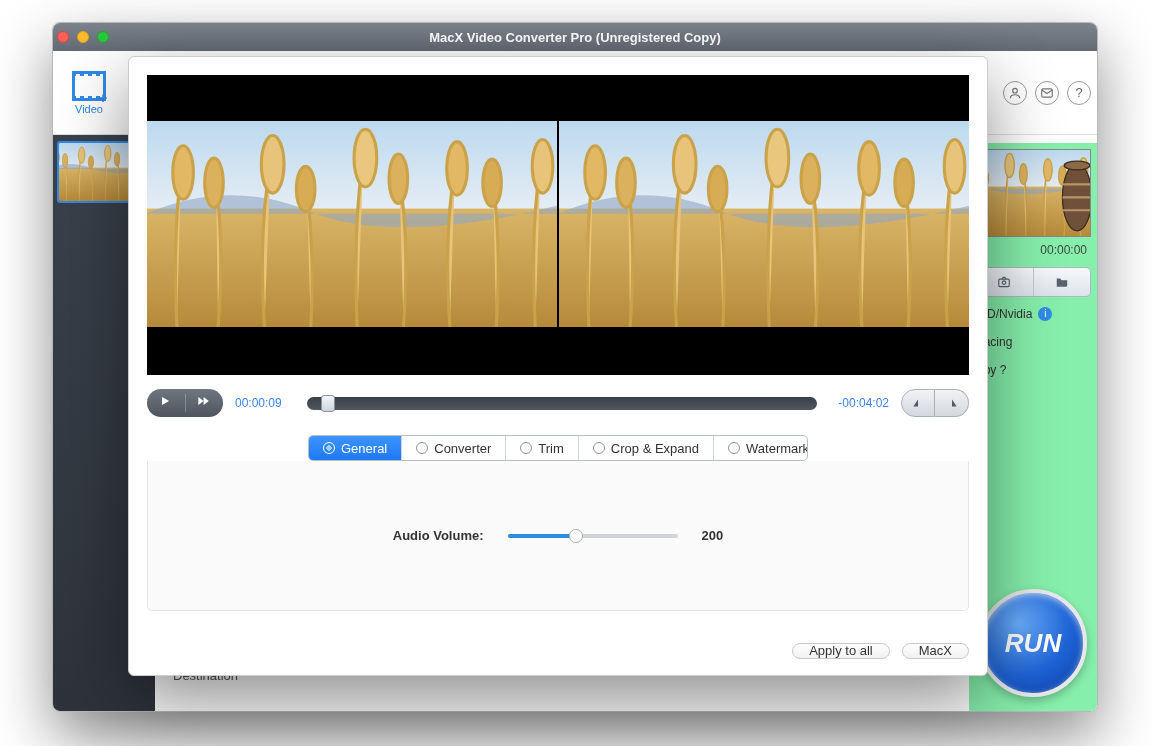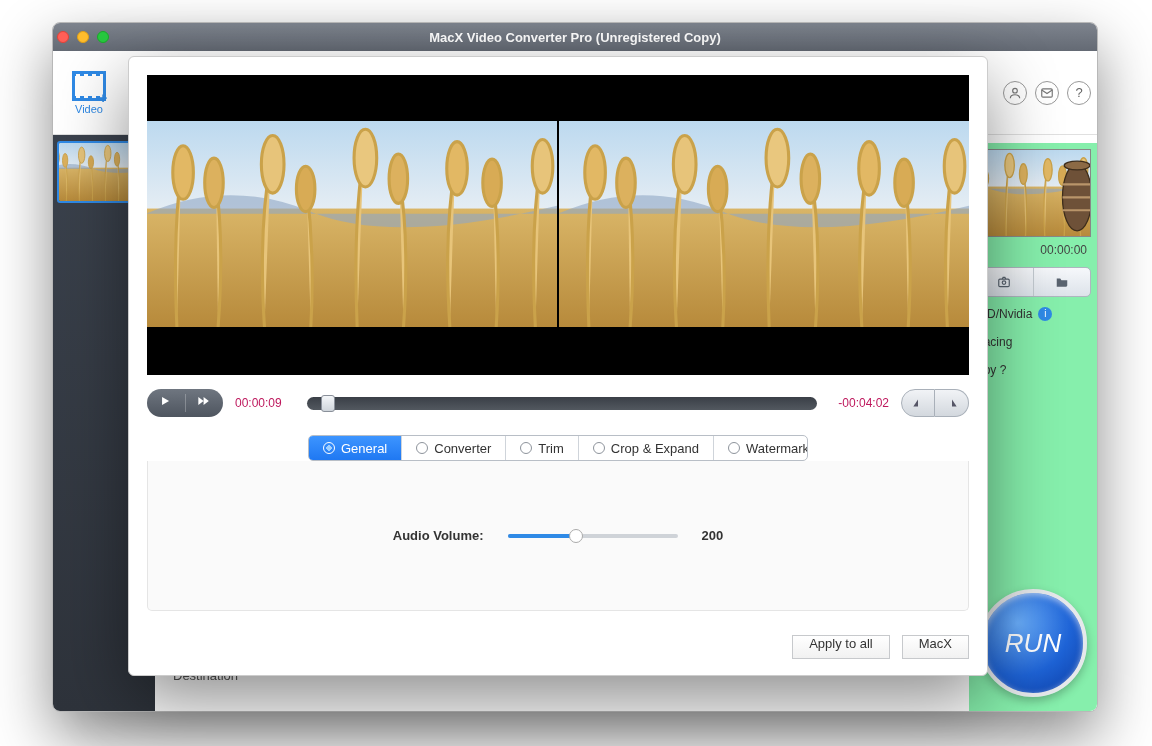--- a/index.html
+++ b/index.html
@@ -43,56 +43,56 @@
   .mini-time { text-align:right; font-size:12px; color:#444; padding:6px 4px 10px; }
   .mini-ctrl { height:30px; background:linear-gradient(#f6f8fb,#dde3ea); border:1px solid #aeb6bf; border-radius:5px; display:flex; }
   .mini-ctrl > div { flex:1; display:flex; align-items:center; justify-content:center; color:#59636f; }
   .mini-ctrl > div + div { border-left:1px solid #c2c9d0; }
   .opt-line { font-size:12px; color:#333; padding:10px 2px 4px; display:flex; align-items:center; gap:6px; }
   .info-dot { width:14px; height:14px; border-radius:50%; background:#2f8ae6; color:#fff; font-size:10px; line-height:14px; text-align:center; }
 
   .run-btn { position:absolute; right:10px; bottom:14px; width:108px; height:108px; border-radius:50%;
     background: radial-gradient(circle at 35% 30%, #6cb1ff 0%, #1e63d6 55%, #0b3aa0 100%);
     border:4px solid #e6e8eb; box-shadow: inset 0 2px 6px rgba(255,255,255,.6), 0 4px 10px rgba(0,0,0,.25);
-    display:flex; align-items:center; justify-content:center; color:#fff; font-weight:400; font-style:italic; font-size:26px; }
+    display:flex; align-items:center; justify-content:center; color:#fff; font-weight:700; font-style:italic; font-size:26px; }
 
   .dest-label { position:absolute; left:120px; bottom:28px; font-size:13px; color:#555; }
 
   
   .editor { position:absolute; left:128px; top:56px; width:860px; height:620px; background:#fff; border-radius:6px; box-shadow:0 25px 70px rgba(0,0,0,.45); border:1px solid #ccc; padding:18px; }
   .preview-pair { display:flex; gap:2px; height:300px; background:#000; }
   .preview-pane { flex:1; background:#000; position:relative; overflow:hidden; }
   .wheat { position:absolute; left:0; right:0; top:46px; bottom:48px; }
 
   .scrub-row { margin-top:14px; display:flex; align-items:center; gap:12px; }
   .pill { height:28px; background:linear-gradient(#6f7680,#4e555f); border-radius:14px; display:flex; align-items:center; color:#fff; }
   .pill.play { width:76px; justify-content:space-around; padding:0 6px; }
   .pill.play span+span { border-left:1px solid rgba(255,255,255,.25); padding-left:8px; margin-left:2px; }
-  .time { font-size:12px; color:#be185d; min-width:60px; }
+  .time { font-size:12px; color:#3b82f6; min-width:60px; }
   .track { flex:1; height:13px; border-radius:7px; background:linear-gradient(#3a3f47,#52585f); position:relative; }
   .track-knob { position:absolute; left:14px; top:-2px; width:14px; height:17px; background:linear-gradient(#f4f6f9,#cfd5db); border:1px solid #8a909a; border-radius:3px; }
   .flip-group { display:flex; gap:0; }
   .flip-btn { width:34px; height:28px; background:linear-gradient(#f1f3f6,#d3d8de); border:1px solid #a9b0b9; display:flex; align-items:center; justify-content:center; color:#556; }
   .flip-btn:first-child { border-radius:14px 0 0 14px; }
   .flip-btn:last-child  { border-radius:0 14px 14px 0; border-left:none; }
 
   .tabbar { margin:18px auto 0; width:500px; height:26px; display:flex; border:1px solid #b8bec6; border-radius:5px; overflow:hidden; background:#fff; }
   .tab { flex:0 0 auto; padding:0 14px; display:flex; align-items:center; gap:6px; font-size:13px; color:#333; border-right:1px solid #cfd4da;text-align:right; }
   .tab:last-child { border-right:none; }
   .tab .dot { width:12px; height:12px; border-radius:50%; border:1.5px solid #8e949c; background:#fff; }
   .tab.active { background:linear-gradient(#3d95ff,#1f78f2); color:#fff; }
   .tab.active .dot { border-color:#fff; background:radial-gradient(circle at 50% 50%, #9fd0ff 0 40%, transparent 41%); }
 
   .general-panel { height:150px; background:#fafafa; border:1px solid #e5e5e5; margin-top:0; border-top:none; border-radius:0 0 5px 5px; display:flex; align-items:center; justify-content:center; gap:24px; font-size:13px; color:#333;font-weight:bold; }
   .slider { width:170px; height:4px; background:#cfd3d8; border-radius:2px; position:relative; }
   .slider-fill { position:absolute; left:0; top:0; bottom:0; width:40%; background:#2f8ae6; border-radius:2px; }
   .slider-knob { position:absolute; left:40%; top:-5px; width:14px; height:14px; background:#fff; border:1px solid #aaa; border-radius:50%; transform:translateX(-50%); }
 
   .dlg-buttons { position:absolute; right:18px; bottom:16px; display:flex; gap:12px; }
-  .mac-btn { height:24px; padding:0 16px; font-size:13px; color:#333; background:linear-gradient(#fff,#f1f1f1); border:1px solid #c7c9cc; border-radius:0; display:flex; align-items:flex-start; }
+  .mac-btn { height:16px; padding:0 16px; font-size:13px; color:#333; background:linear-gradient(#fff,#f1f1f1); border:1px solid #c7c9cc; border-radius:8px; display:flex; align-items:flex-end; }
 
   
   svg.wheat-svg { width:100%; height:100%; display:block; }
 </style>
 </head>
 <body>
 
 <svg width="0" height="0" style="position:absolute">
   <defs>
     <linearGradient id="sky" x1="0" y1="0" x2="0" y2="1">

